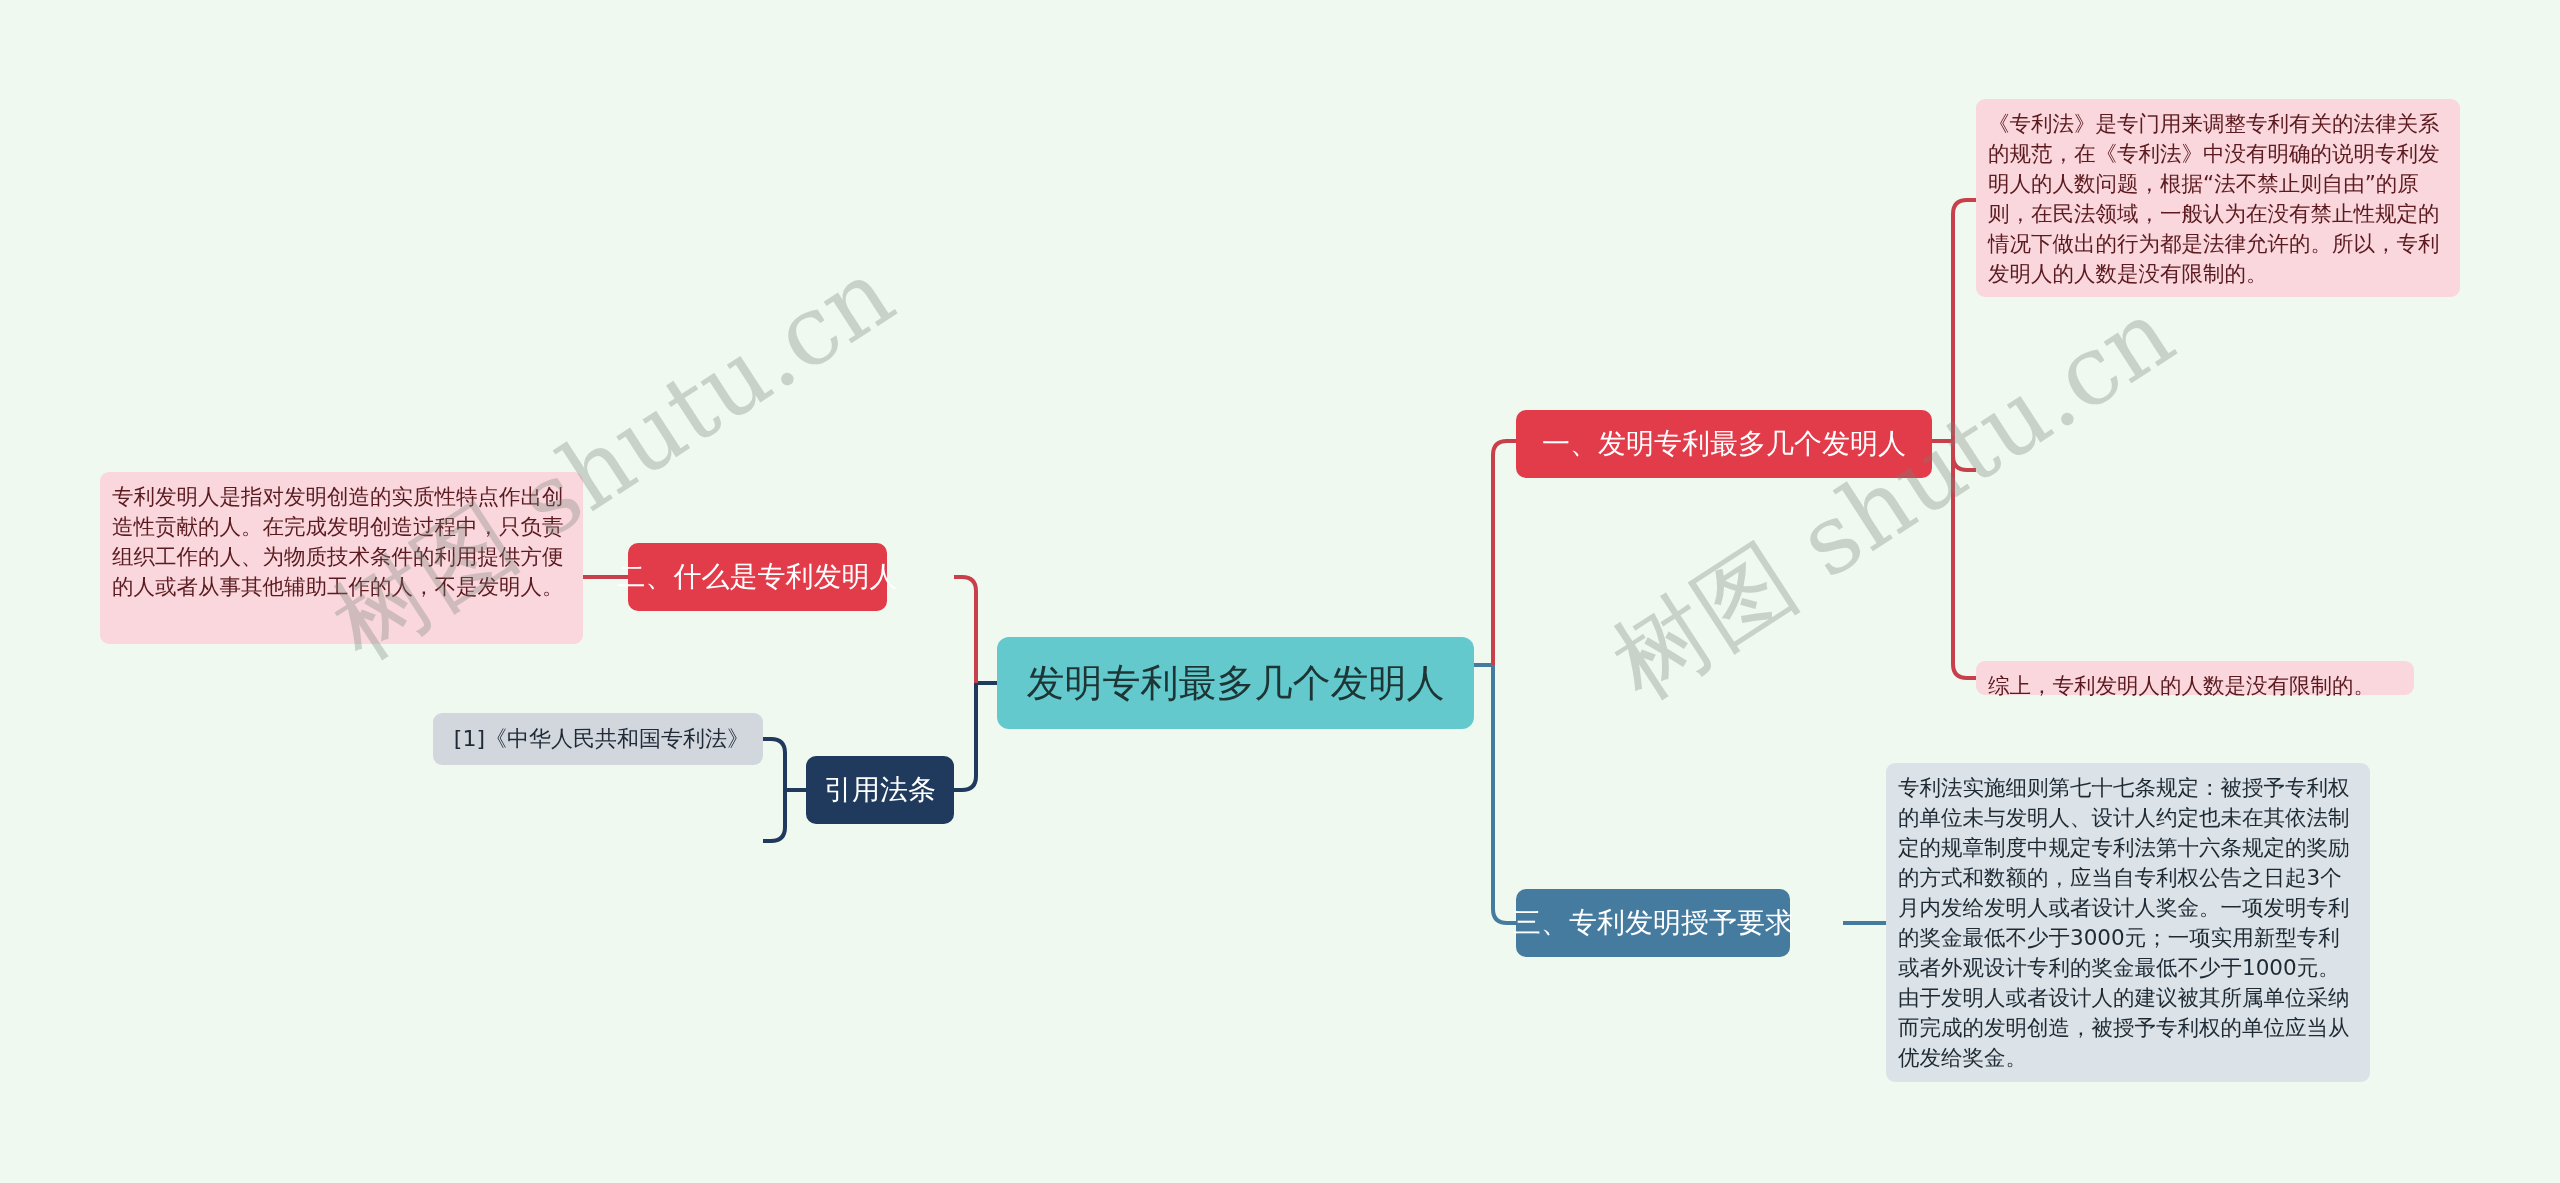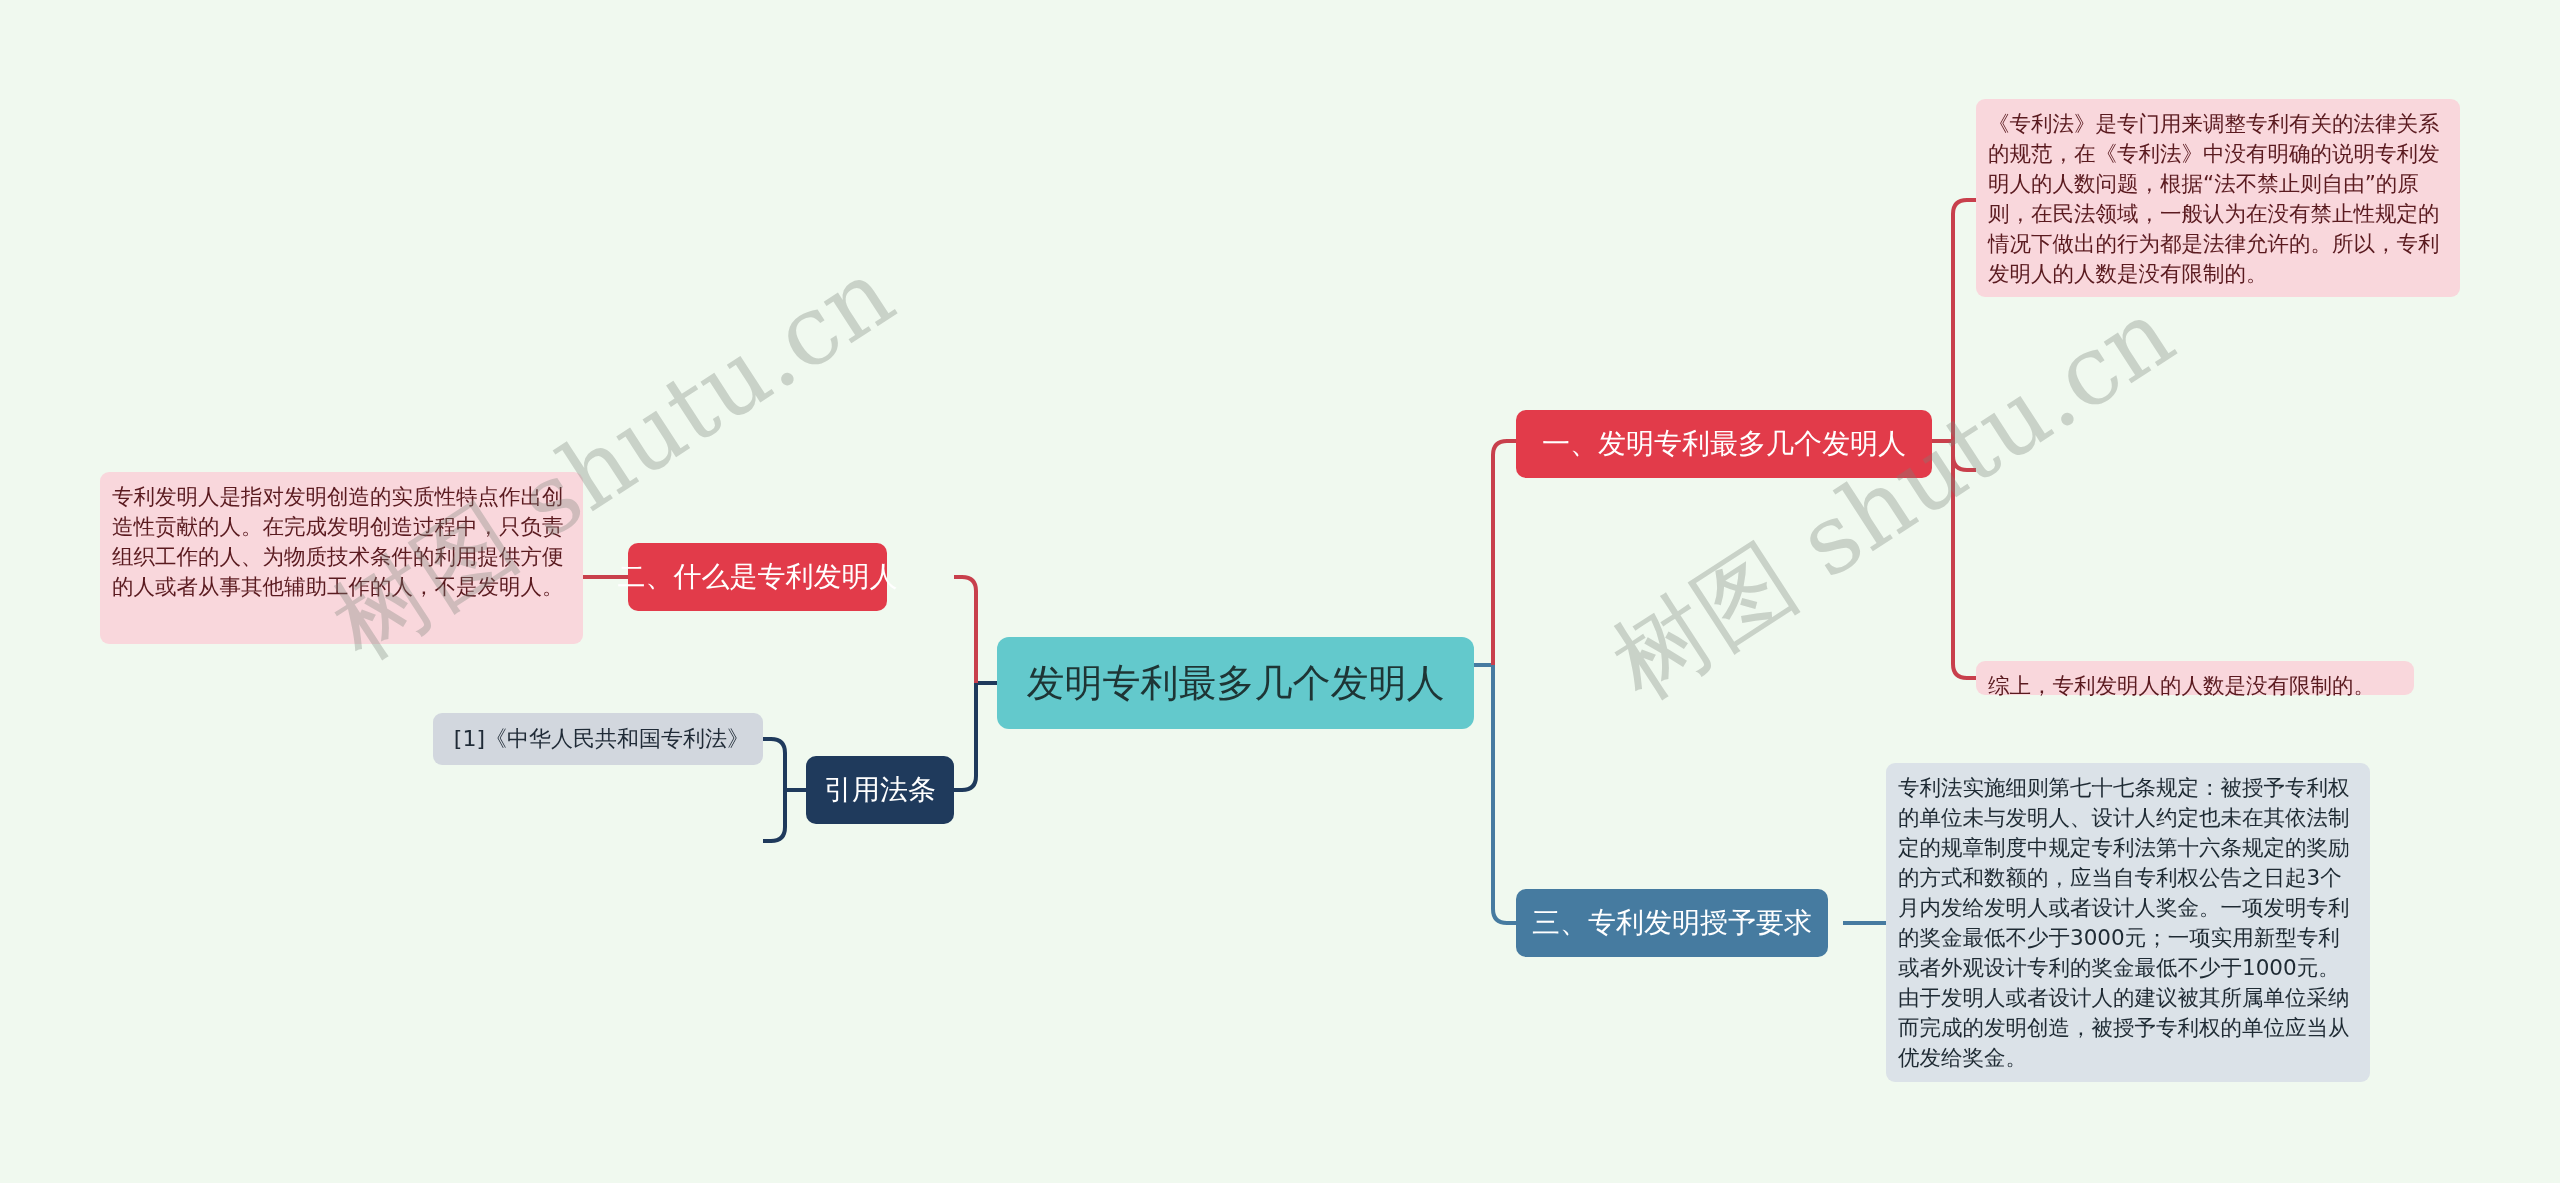--- a/index.html
+++ b/index.html
@@ -113,21 +113,21 @@
   <div class="node branch red" style="left:1516px; top:410px; width:416px;">
     <span>一、发明专利最多几个发明人</span>
   </div>
   <div class="node leaf pink" style="left:1976px; top:99px; width:484px; height:198px;">
     <span class="txt">《专利法》是专门用来调整专利有关的法律关系的规范，在《专利法》中没有明确的说明专利发明人的人数问题，根据“法不禁止则自由”的原则，在民法领域，一般认为在没有禁止性规定的情况下做出的行为都是法律允许的。所以，专利发明人的人数是没有限制的。</span>
   </div>
   <div class="node leaf pink" style="left:1976px; top:661px; width:438px; height:34px; padding-top:10px;">
     <span class="txt">综上，专利发明人的人数是没有限制的。</span>
   </div>
 
-  <div class="node branch blue" style="left:1516px; top:889px; width:312px;">
+  <div class="node branch blue" style="left:1516px; top:889px; width:274px;">
     <span>三、专利发明授予要求</span>
   </div>
   <div class="node leaf gray" style="left:1886px; top:763px; width:484px; height:319px;">
     <span class="txt">专利法实施细则第七十七条规定：被授予专利权的单位未与发明人、设计人约定也未在其依法制定的规章制度中规定专利法第十六条规定的奖励的方式和数额的，应当自专利权公告之日起3个月内发给发明人或者设计人奖金。一项发明专利的奖金最低不少于3000元；一项实用新型专利或者外观设计专利的奖金最低不少于1000元。由于发明人或者设计人的建议被其所属单位采纳而完成的发明创造，被授予专利权的单位应当从优发给奖金。</span>
   </div>
 
   <div class="node branch red" style="left:628px; top:543px; width:259px;">
     <span>二、什么是专利发明人</span>
   </div>
   <div class="node leaf pink" style="left:100px; top:472px; width:483px; height:172px;">

